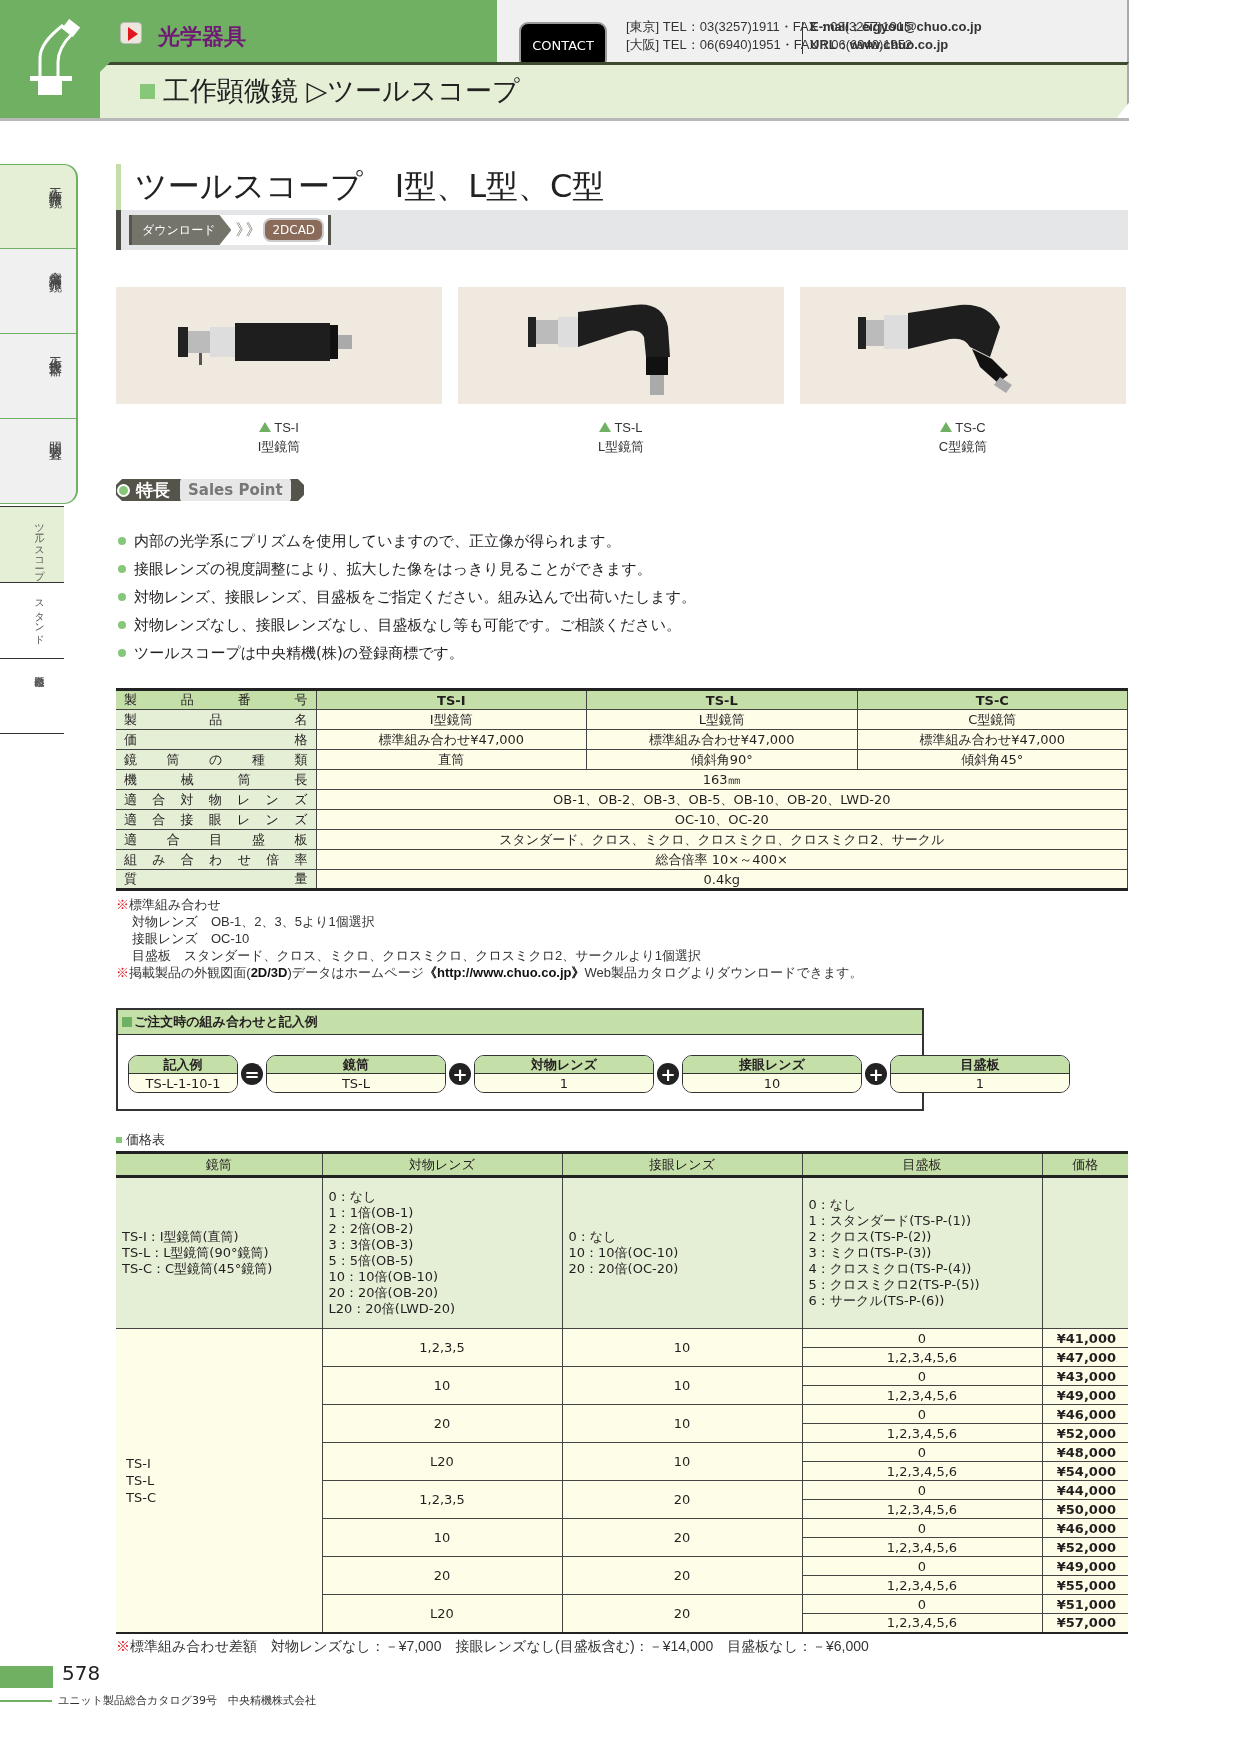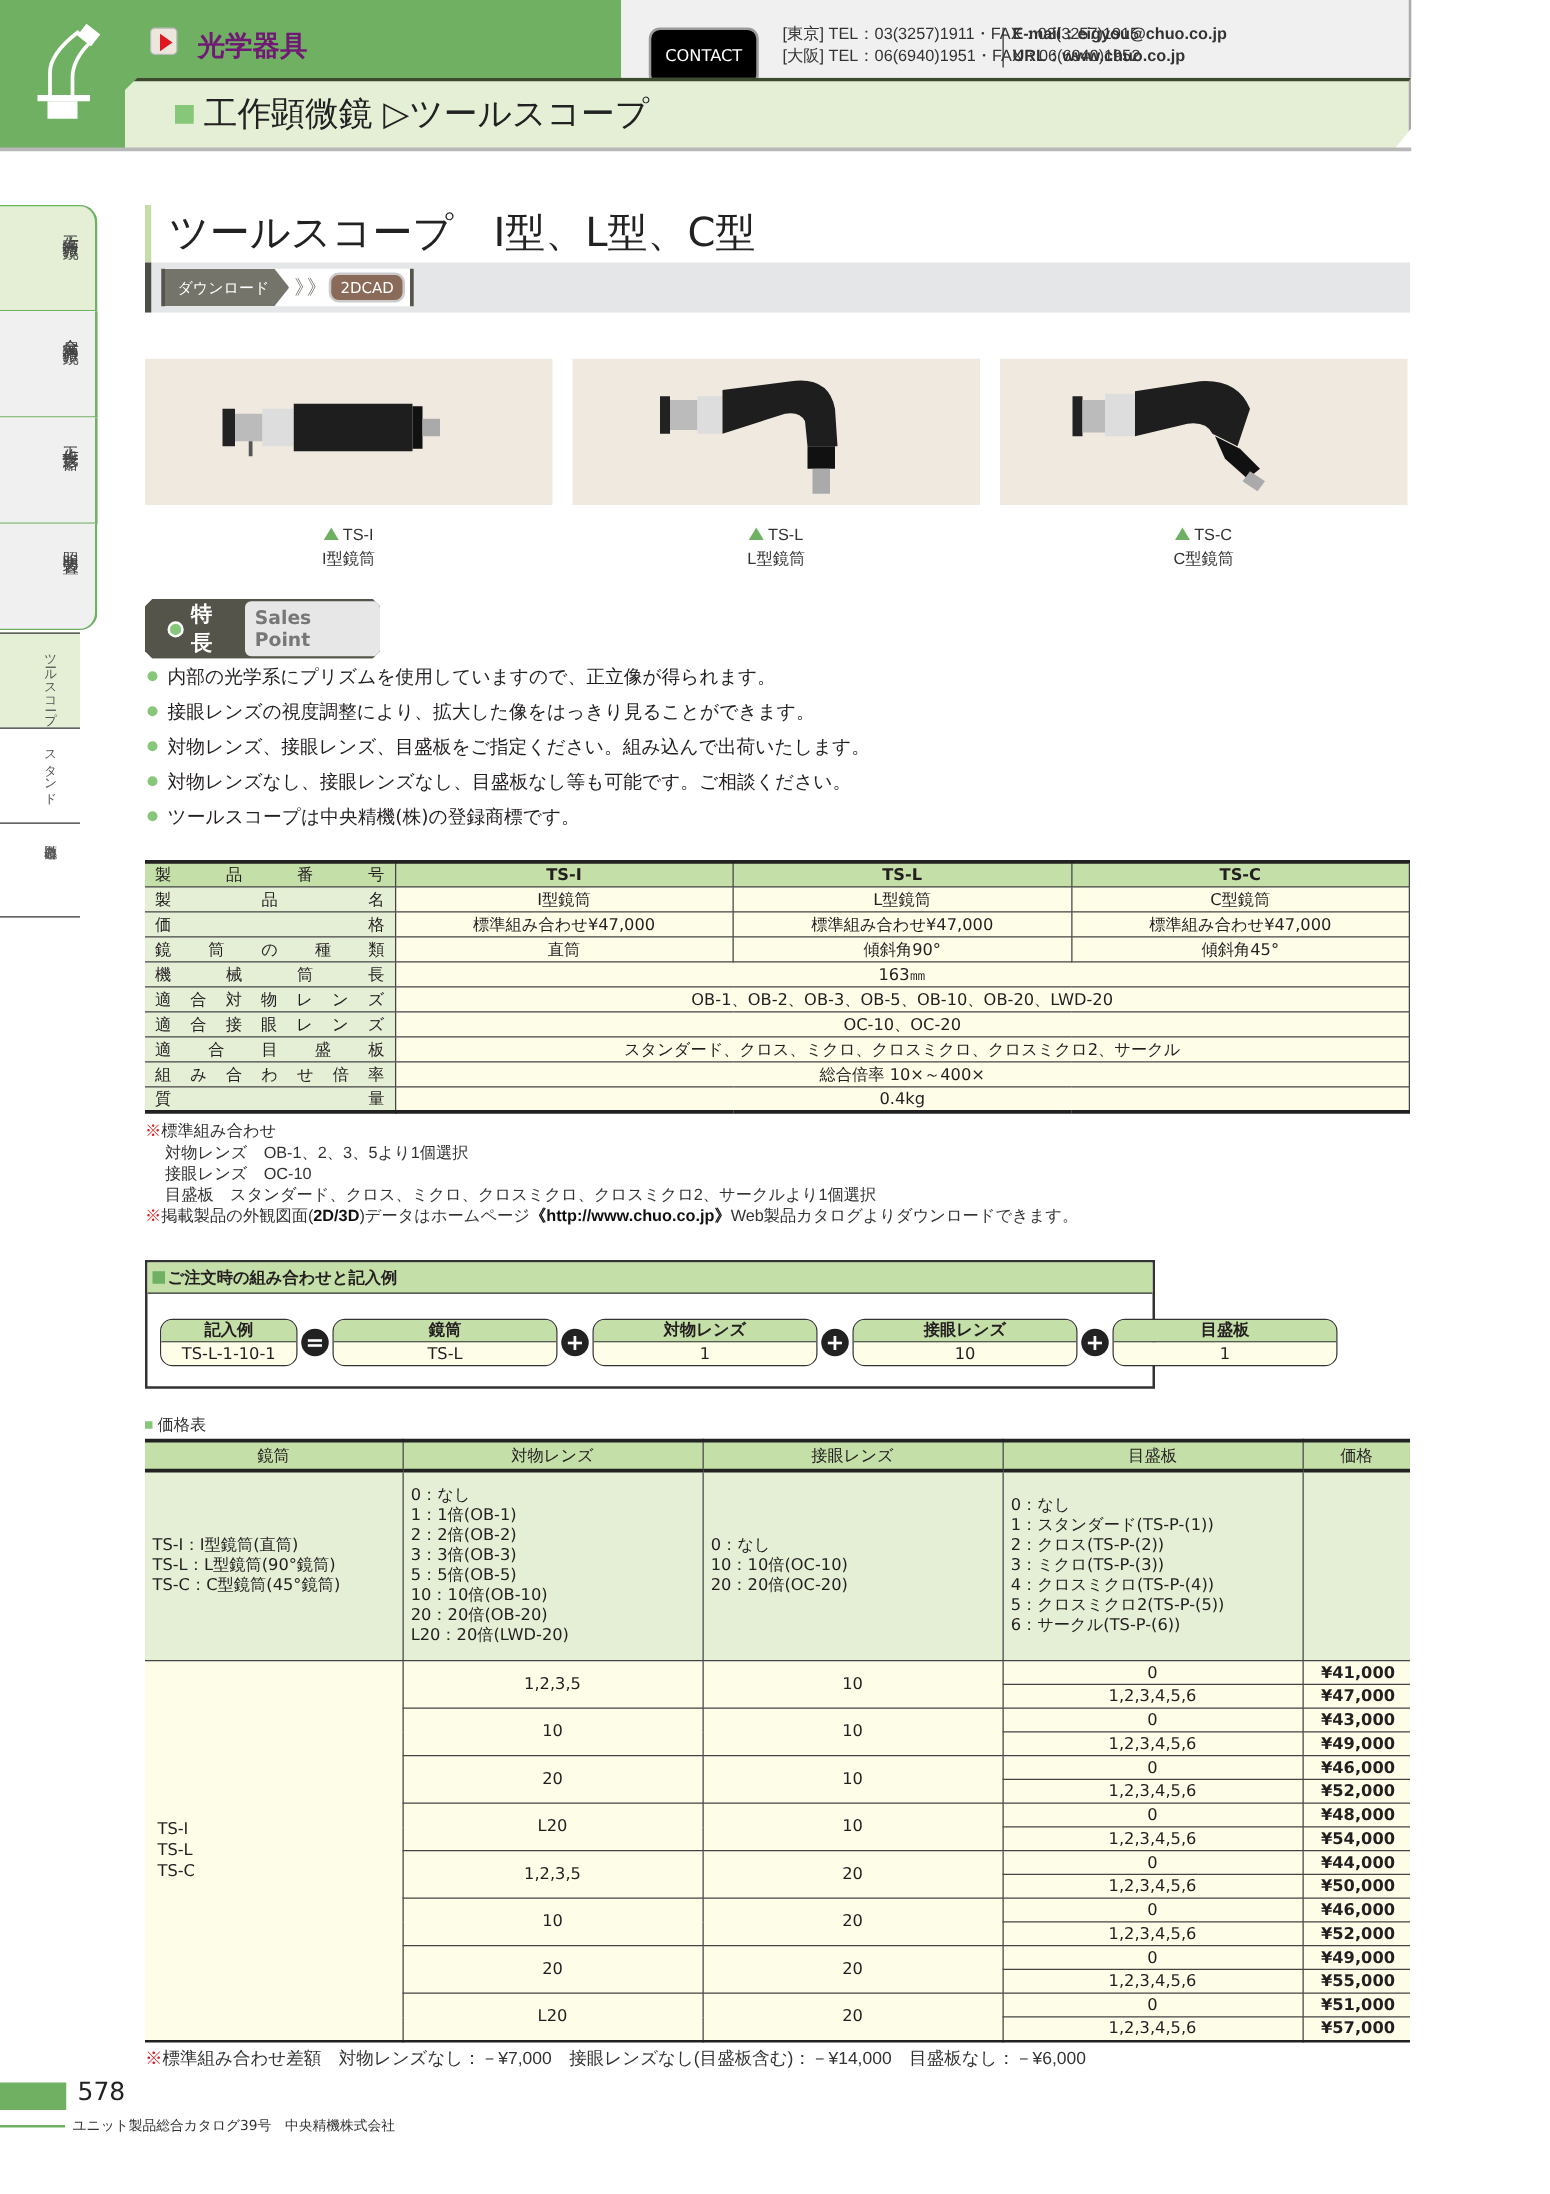--- a/index.html
+++ b/index.html
@@ -44,21 +44,21 @@
   .cad-btn { background: #8a6a58; color: #fff; font-size: 12px; border-radius: 8px; padding: 3px 7px; border: 2px solid #ccc; margin-left: 4px; }
 
   
   .prod-row { position: absolute; left: 116px; top: 287px; width: 1012px; display: flex; gap: 16px; }
   .prod { width: 326px; text-align: center; }
   .prod-img { height: 117px; background: #efe9df; position: relative; }
   .prod-cap { margin-top: 14px; font-size: 13px; line-height: 19px; color: #333; font-family: "Liberation Sans", sans-serif; }
   .tri { display: inline-block; width: 0; height: 0; border-left: 6px solid transparent; border-right: 6px solid transparent; border-bottom: 10px solid #6fb063; margin-right: 3px; }
 
   
-  .feat-badge { position: absolute; left: 116px; top: 479px; height: 48px; width: 188px; background: #55544a; border-radius: 6px; display: flex; align-items: center; padding-left: 18px; clip-path: polygon(6px 0, calc(100% - 6px) 0, 100% 6px, 100% calc(100% - 6px), calc(100% - 6px) 100%, 6px 100%, 0 calc(100% - 6px), 0 6px); }
+  .feat-badge { position: absolute; left: 116px; top: 479px; height: 22px; width: 188px; background: #55544a; border-radius: 6px; display: flex; align-items: center; padding-left: 1px; clip-path: polygon(6px 0, calc(100% - 6px) 0, 100% 6px, 100% calc(100% - 6px), calc(100% - 6px) 100%, 6px 100%, 0 calc(100% - 6px), 0 6px); }
   .feat-badge .dot { width: 13px; height: 13px; border-radius: 50%; background: #86c77a; border: 2px solid #fff; margin-right: 6px; }
   .feat-badge .jp { color: #fff; font-size: 17px; font-weight: bold; margin-right: 10px; }
   .feat-badge .sp { background: #e7e7e7; color: #777; font-size: 15px; font-weight: bold; border-radius: 5px; padding: 4px 8px; }
   .feat-list { position: absolute; left: 118px; top: 527px; list-style: none; }
   .feat-list li { font-size: 15px; line-height: 28px; display: flex; align-items: center; }
   .feat-list li .b { width: 8px; height: 8px; border-radius: 50%; background: #86c77a; margin-right: 8px; }
 
   
   .spec { position: absolute; left: 116px; top: 688px; width: 1012px; border-collapse: collapse; border-top: 3px solid #222; border-bottom: 3px solid #222; font-size: 13px; }
   .spec td { border-bottom: 1px solid #444; height: 20px; padding: 0 4px; }

